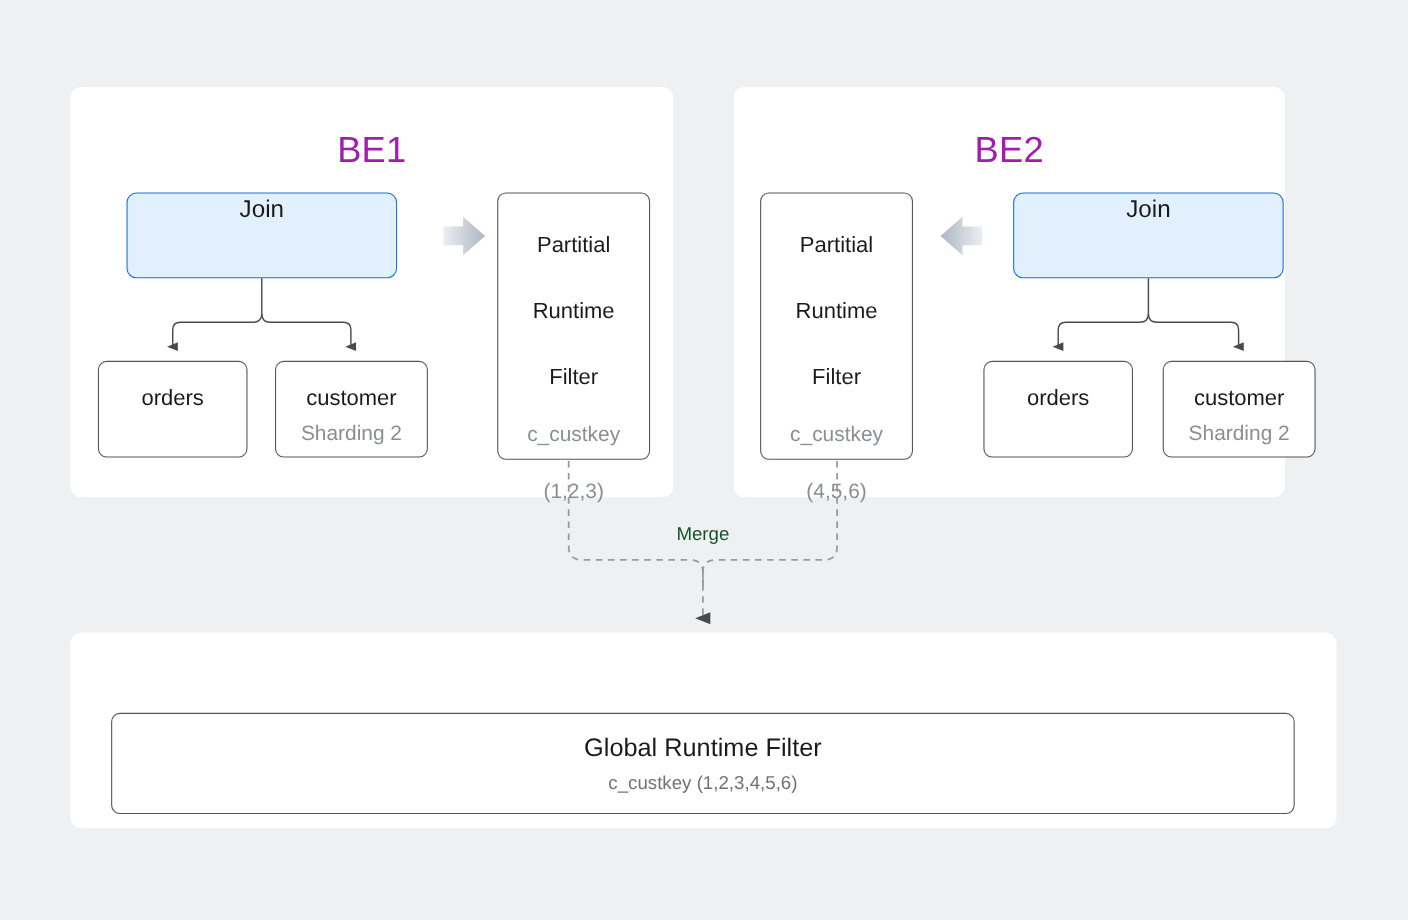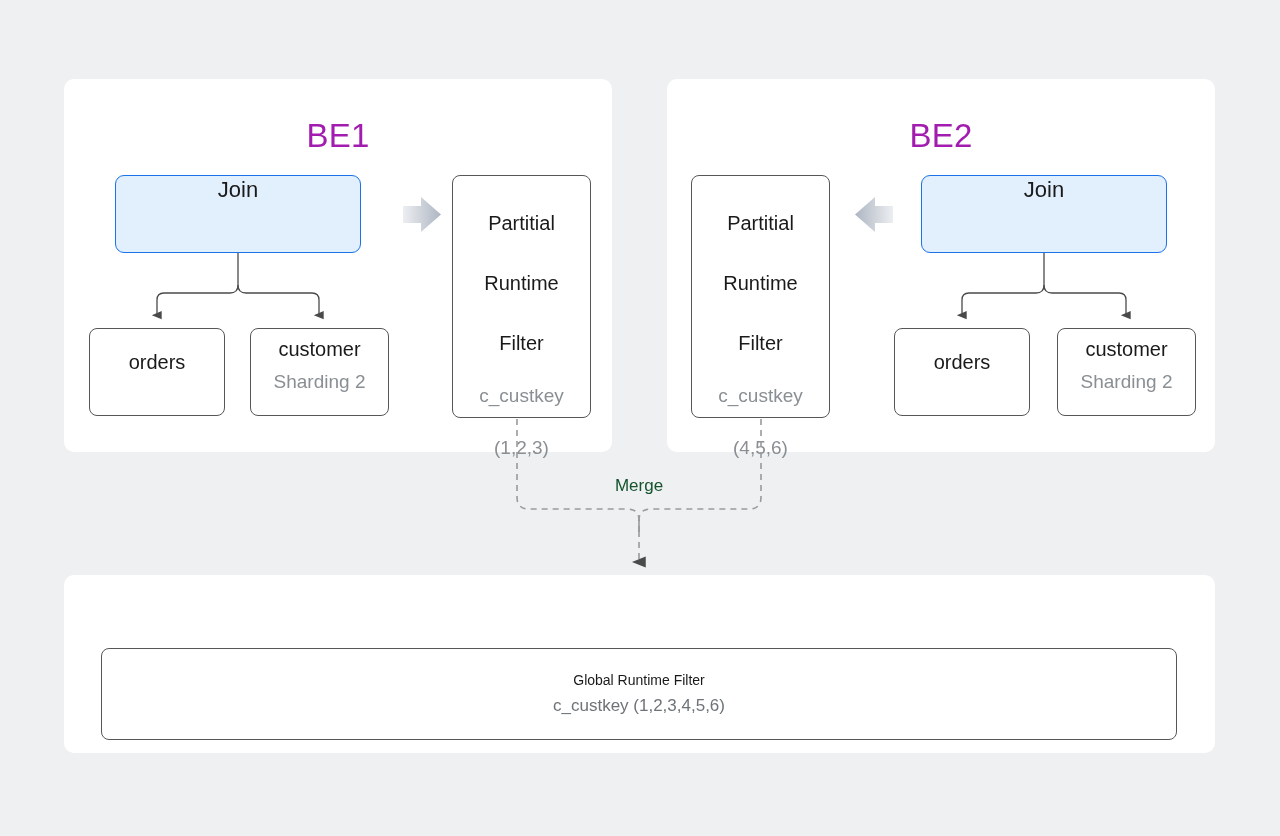--- a/index.html
+++ b/index.html
@@ -19,21 +19,21 @@
     width: 1280px;
     height: 836px;
   }
   
   .panel {
     position: absolute;
     background: #ffffff;
     border-radius: 10px;
   }
   #panel-be1 { left: 64px;  top: 79px;  width: 548px;  height: 373px; }
-  #panel-be2 { left: 667px; top: 79px;  width: 548px;  height: 373px; }
+  #panel-be2 { left: 667px; top: 79px;  width: 501px;  height: 373px; }
   #panel-manager { left: 64px; top: 575px; width: 1151px; height: 178px; }
 
   .panel-title {
     position: absolute;
     width: 100%;
     text-align: center;
     font-size: 33px;
     color: #a21caf;
     letter-spacing: .2px;
   }
@@ -84,21 +84,21 @@
   #be1-prf      { left: 388px; top: 96px;  width: 139px; height: 243px; }
 
   
   #be2-join     { left: 254px; top: 96px;  width: 246px; height: 78px; }
   #be2-orders   { left: 227px; top: 249px; width: 136px; height: 88px; }
   #be2-customer { left: 390px; top: 249px; width: 139px; height: 88px; }
   #be2-prf      { left: 24px;  top: 96px;  width: 139px; height: 243px; }
 
   
   #be1-orders .title, #be2-orders .title { margin-top: 21px; }
-  #be1-customer .title, #be2-customer .title { margin-top: 8px; }
+  #be1-customer .title, #be2-customer .title { margin-top: 21px; }
   #be1-customer .sub, #be2-customer .sub { margin-top: 8px; }
 
   
   .node.prf .title { margin-top: 35px; }
   .node.prf .sub   { margin-top: 28px; }
 
   
   #grf {
     position: absolute;
     left: 37px;
@@ -107,21 +107,21 @@
     height: 92px;
     box-sizing: border-box;
     border: 1px solid #575757;
     border-radius: 8px;
     background: #ffffff;
     display: flex;
     flex-direction: column;
     align-items: center;
     justify-content: center;
   }
-  #grf .title { font-size: 14px; color: #1a1a1a; line-height: 1.3; }
+  #grf .title { font-size: 23px; color: #1a1a1a; line-height: 1.3; }
   #grf .sub   { font-size: 17px; color: #6e7378; line-height: 1.3; margin-top: 6px; }
 
   
   .overlay {
     position: absolute;
     left: 0;
     top: 0;
     width: 1280px;
     height: 836px;
     pointer-events: none;

